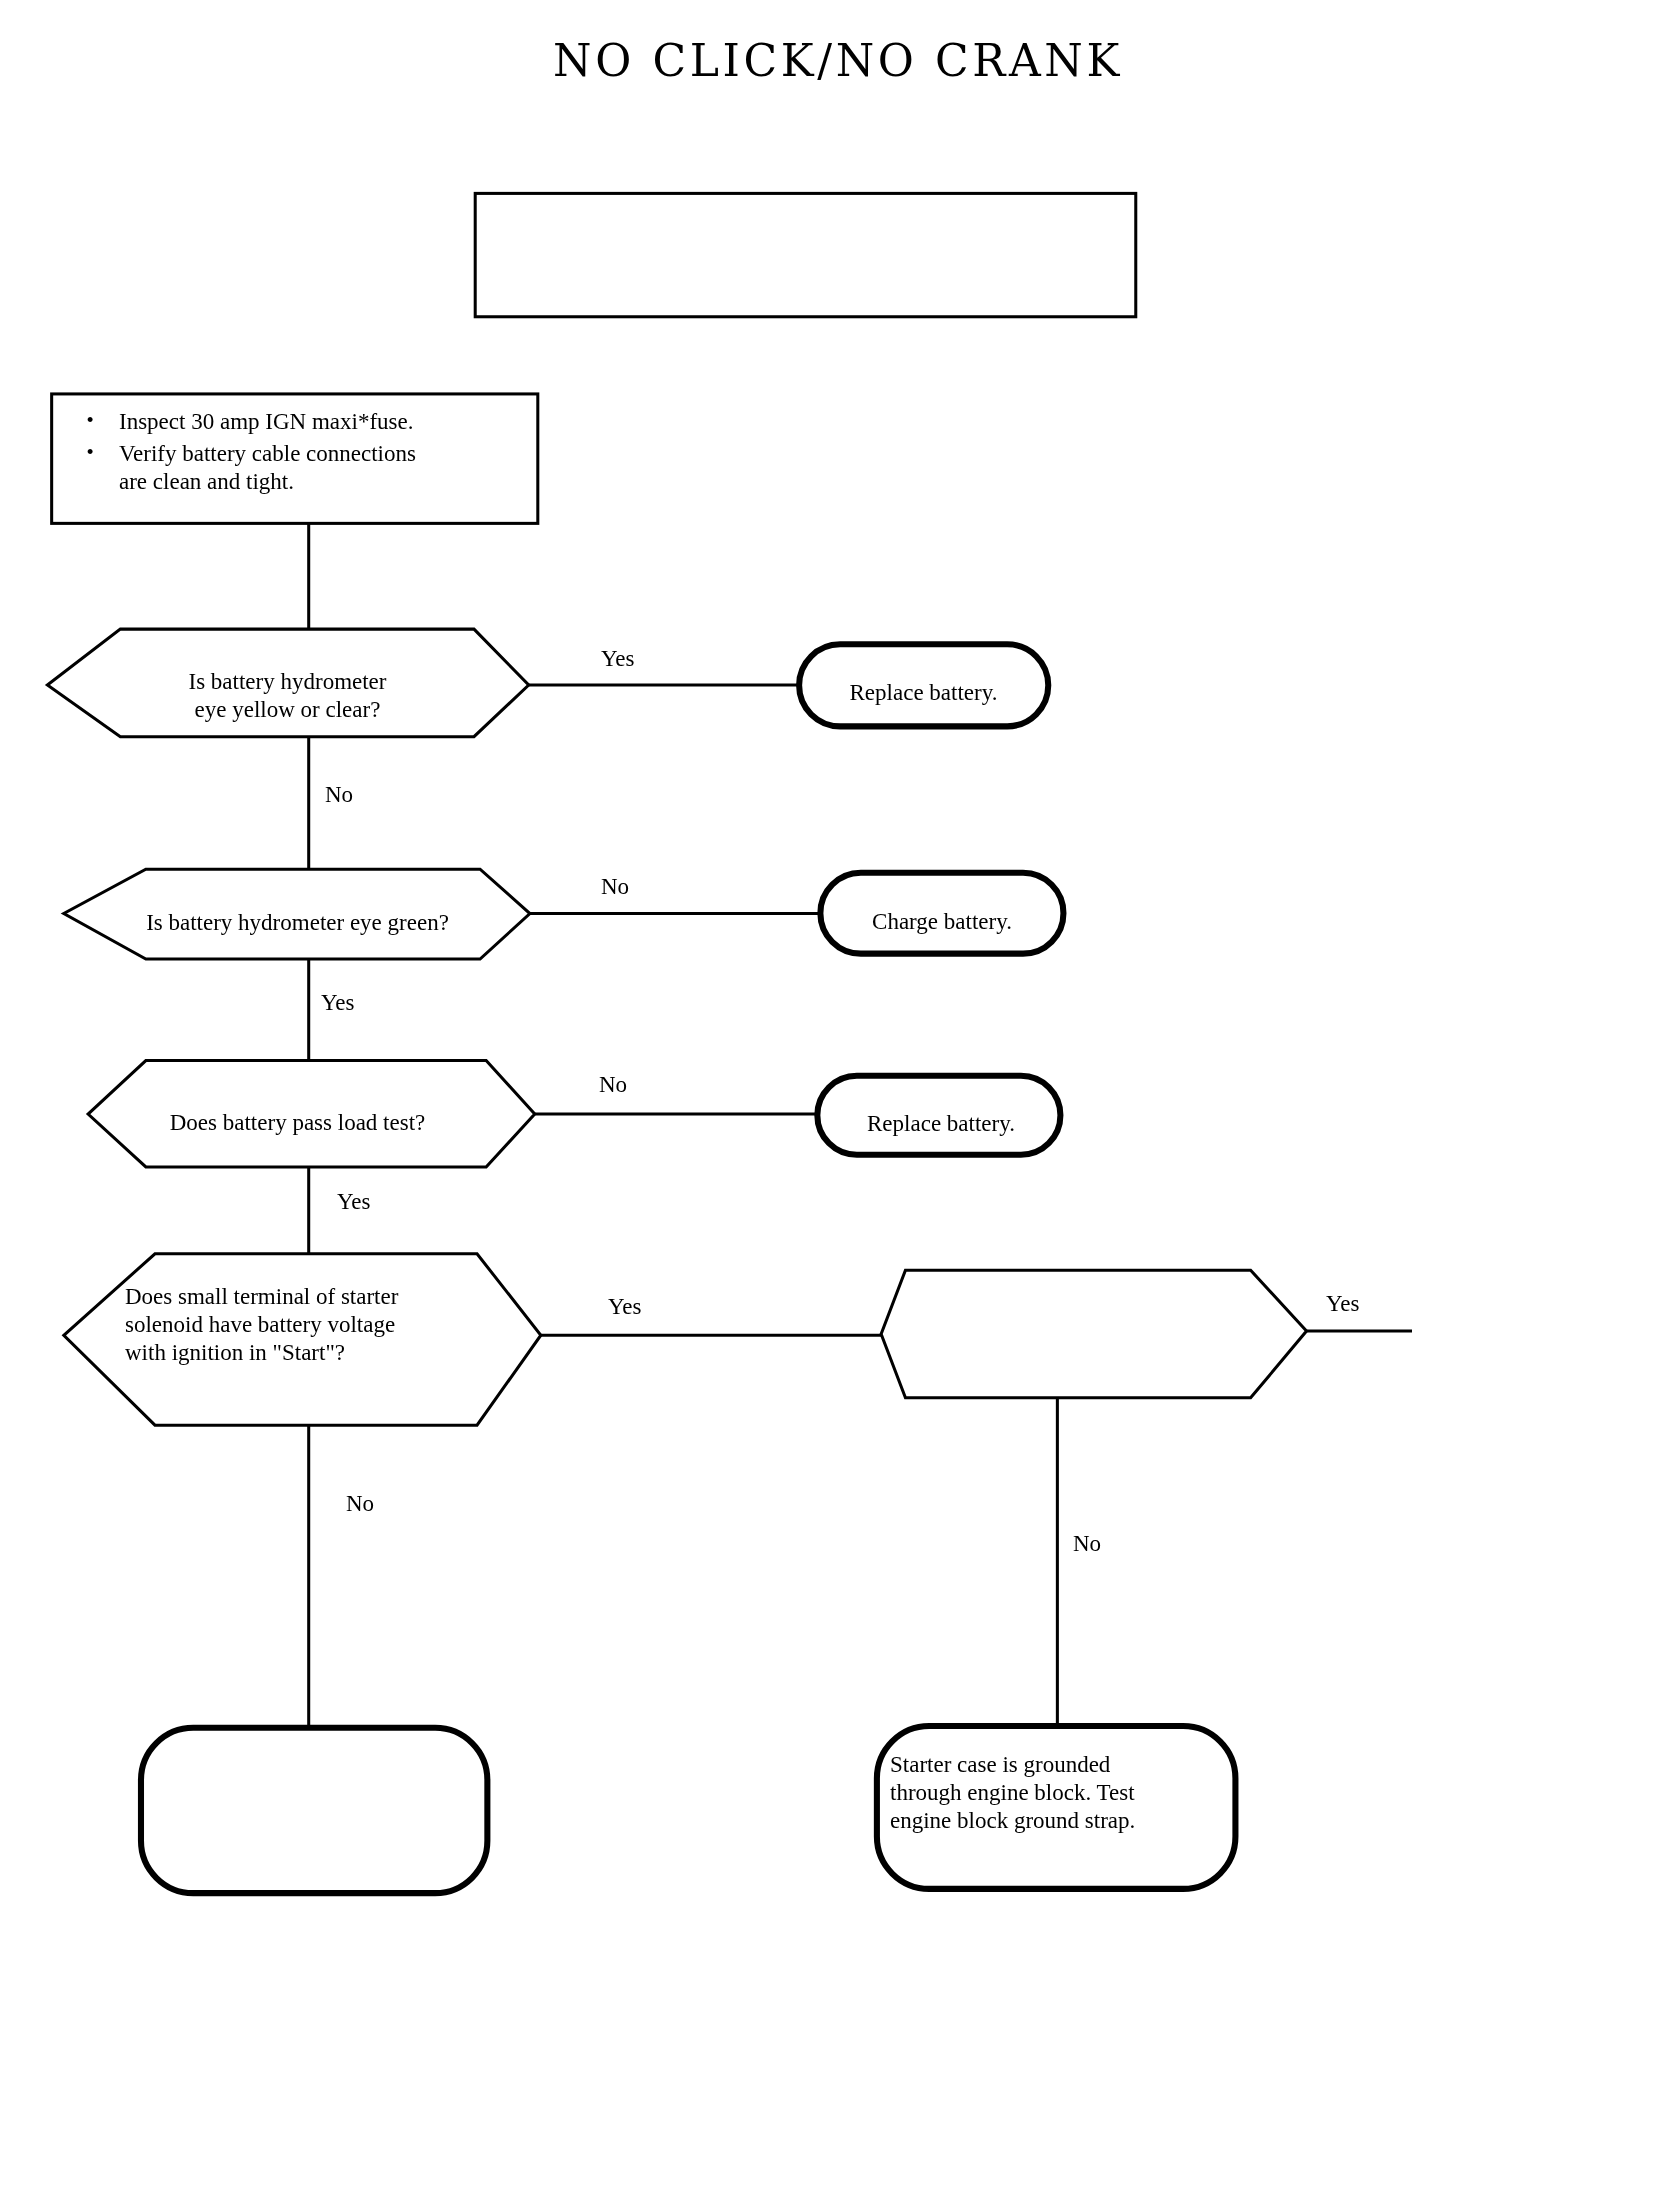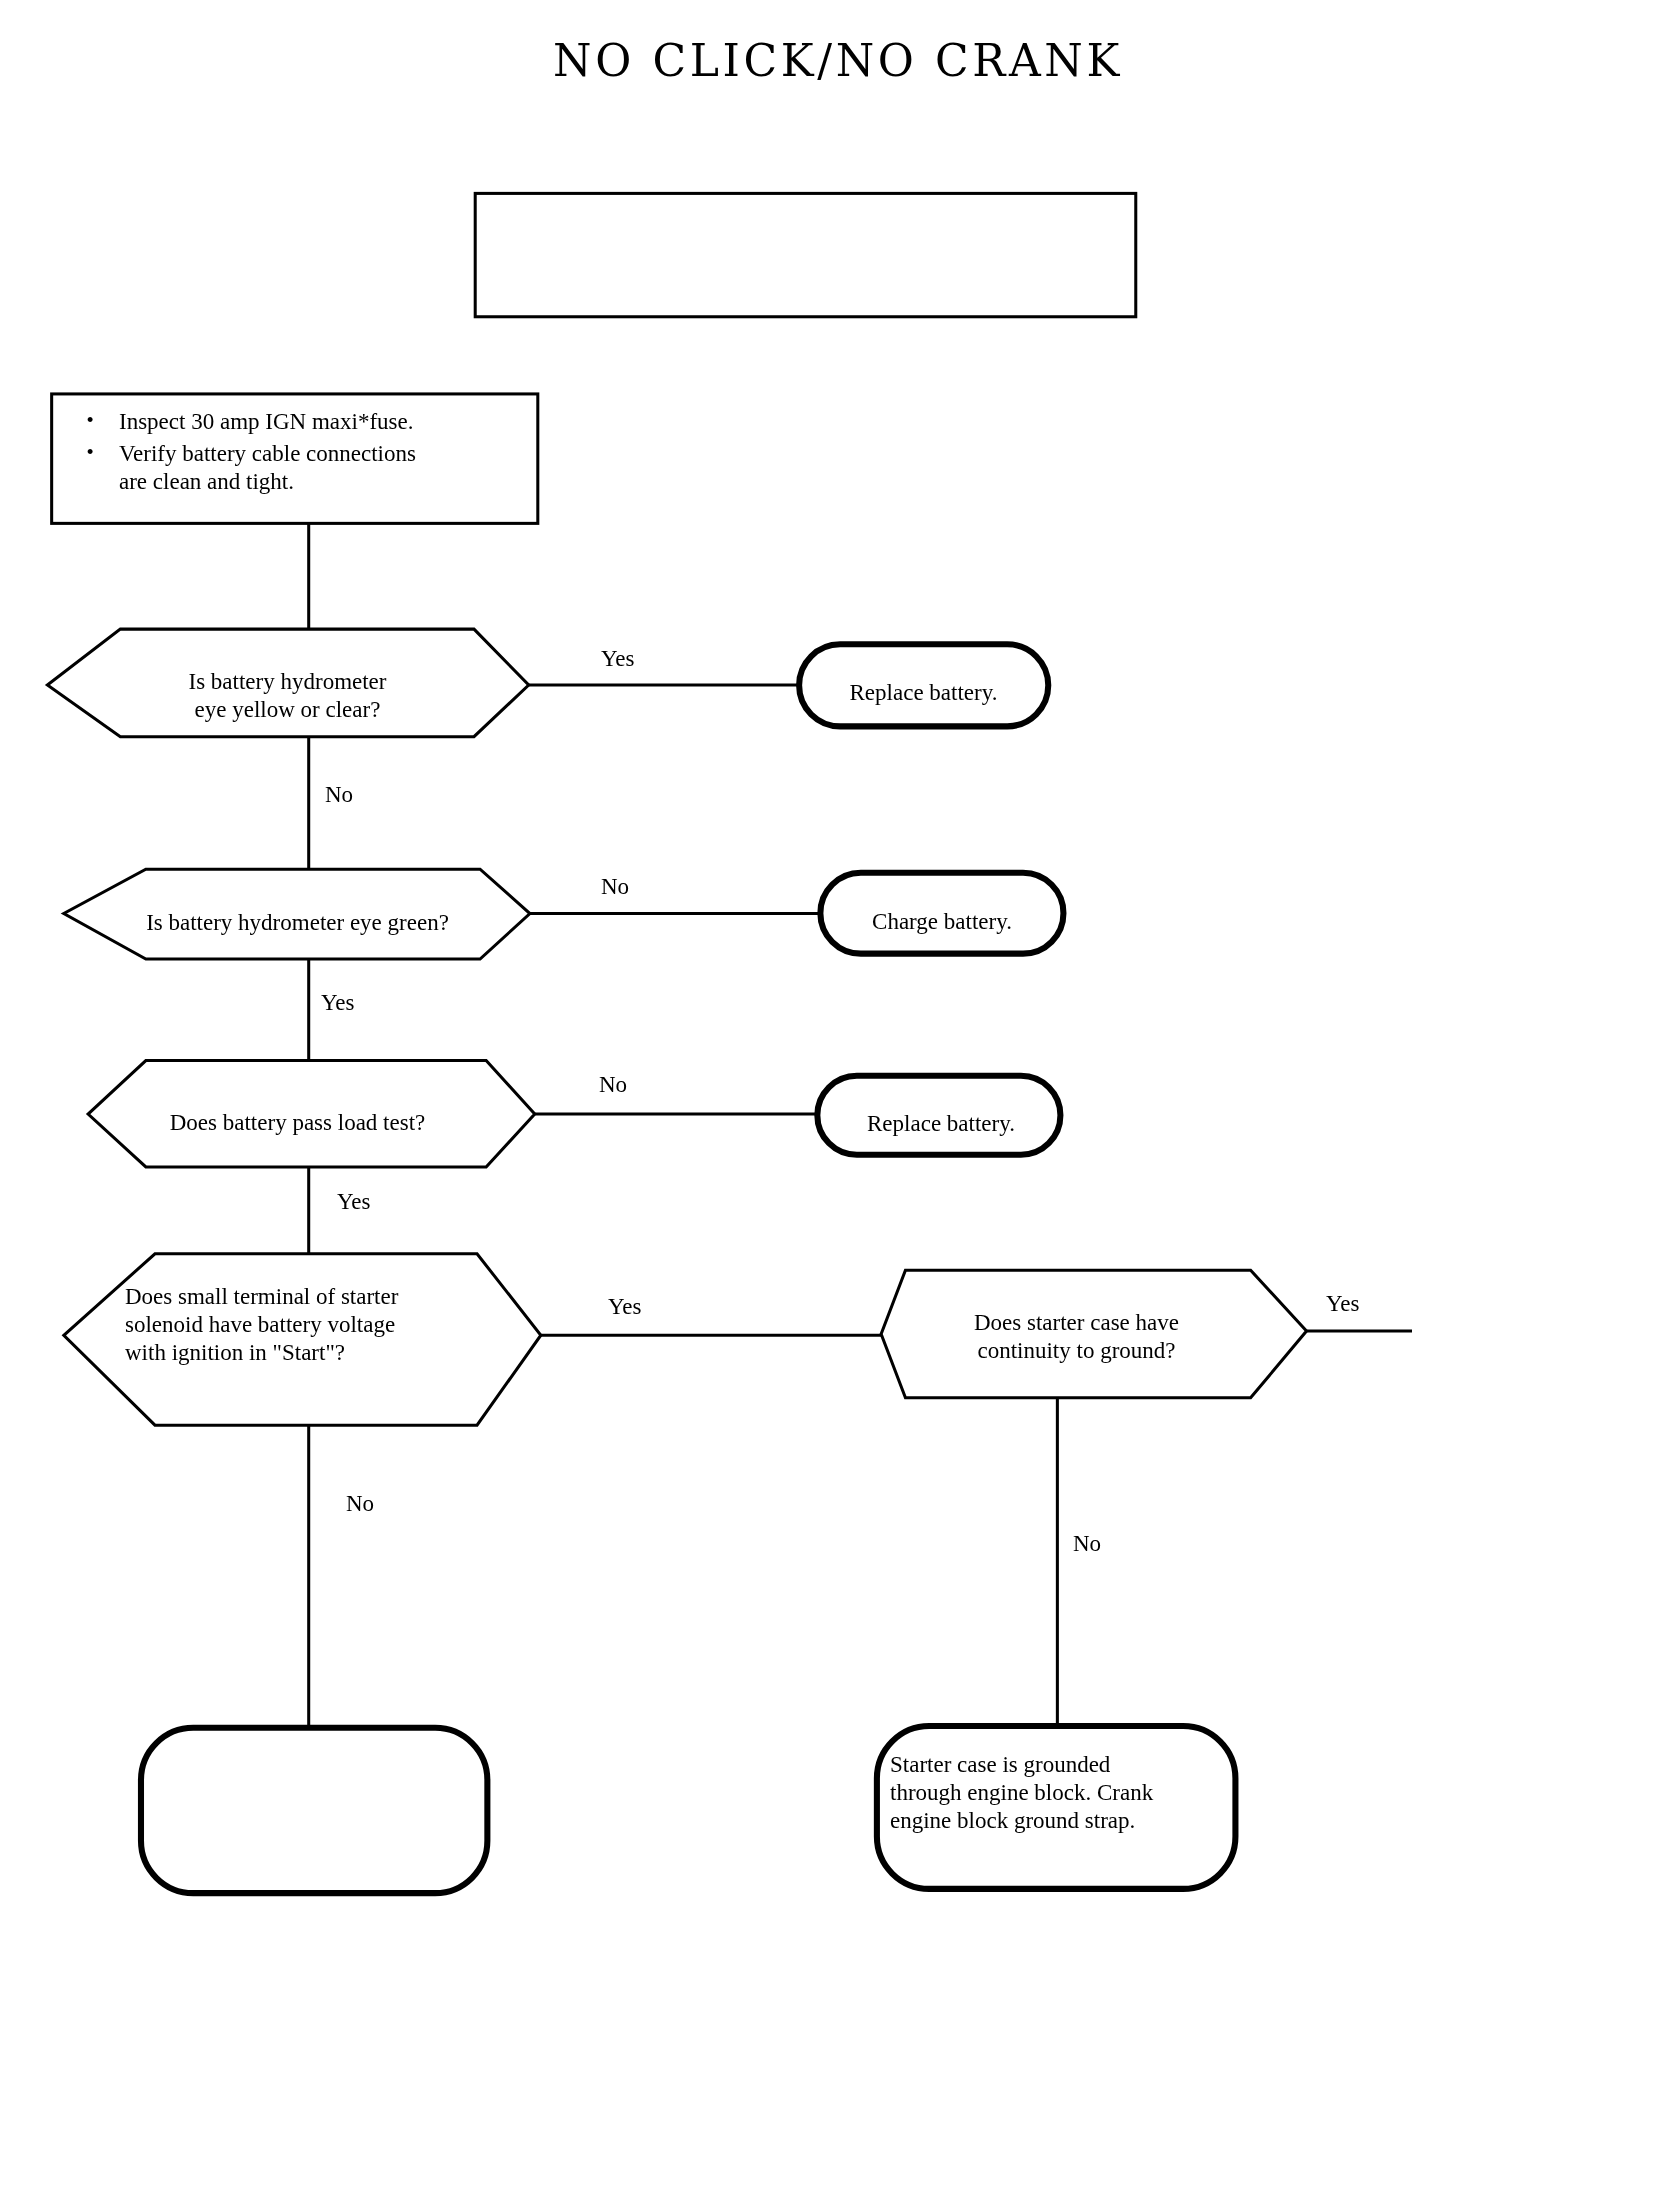--- a/index.html
+++ b/index.html
@@ -173,30 +173,28 @@
   <div class="node-text center-text" style="left:828px; top:900px; width:228px; font-size:23px;">Charge battery.</div>
 
   <div class="node-text center-text" style="left:109px; top:1101px; width:377px; font-size:23px;">Does battery pass load test?</div>
 
   <div class="node-text center-text" style="left:827px; top:1102px; width:228px; font-size:23px;">Replace battery.</div>
 
   <div class="node-text left-text" style="left:125px; top:1283px; width:365px; font-size:23px;">Does small terminal of starter
 solenoid have battery voltage
 with ignition in "Start"?</div>
 
-  <div class="node-text center-text" style="left:900px; top:1301px; width:353px; font-size:23px;">Does starter case have
-continuity to ground?</div>
 
   <div class="node-text left-text" style="left:1477px; top:1283px; width:152px; font-size:23px;">Replace
 starter
 assembly.</div>
 
 
   <div class="node-text left-text" style="left:890px; top:1751px; width:328px; font-size:23px;">Starter case is grounded
-through engine block. Crank
+through engine block. Test
 engine block ground strap.</div>
 
   <div class="edge-label" style="left:601px; top:647px;">Yes</div>
   <div class="edge-label" style="left:325px; top:783px;">No</div>
 
   <div class="edge-label" style="left:601px; top:875px;">No</div>
   <div class="edge-label" style="left:321px; top:991px;">Yes</div>
 
   <div class="edge-label" style="left:599px; top:1073px;">No</div>
   <div class="edge-label" style="left:337px; top:1190px;">Yes</div>

